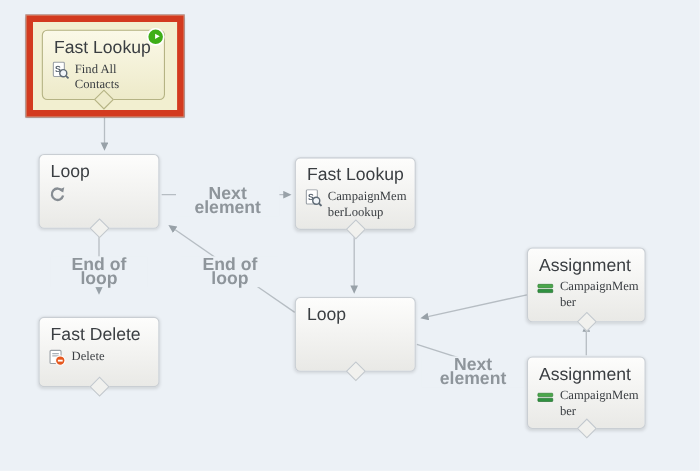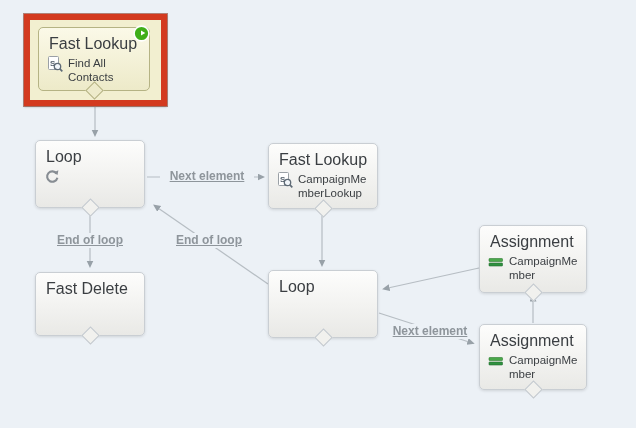--- a/index.html
+++ b/index.html
@@ -4,36 +4,36 @@
 <style>
   html,body{margin:0;padding:0;}
   body{font-family:"Liberation Sans","DejaVu Sans",sans-serif;}
   .canvas{
     position:relative;width:636px;height:428px;overflow:hidden;
     background:#ecf1f6;
   }
   .connectors{position:absolute;left:0;top:0;z-index:0;}
   .connector-label{
     position:absolute;z-index:1;text-align:center;
-    font-size:12px;font-weight:bold;color:#8e959b;
-    background:#ecf1f6;padding:1px 2px;line-height:13px;text-decoration:underline;
+    font-size:16px;font-weight:bold;color:#8e959b;
+    background:#ecf1f6;padding:1px 2px;line-height:13px;
   }
   .node{
     position:absolute;z-index:2;width:110px;box-sizing:border-box;
     background:linear-gradient(#fdfdfc,#e9e9e6);
     border:1px solid #c9ced3;border-radius:5px;
     box-shadow:0 1px 3px rgba(0,0,0,.12);
     padding:7px 2px 6px 8px;cursor:pointer;
   }
   .node .title{font-size:16px;color:#3a3e42;margin:0 0 3px 2px;}
   .node .body{display:flex;align-items:flex-start;}
   .node .icon{flex:0 0 16px;width:16px;height:16px;margin:0 5px 0 0;}
   .node .name{
     font-size:11.5px;color:#3a3e42;line-height:14px;width:79px;
-    overflow-wrap:anywhere;word-break:break-word;
+    overflow-wrap:anywhere;word-break:break-word;font-family:Liberation Serif, serif;
   }
   .diamond{
     position:absolute;left:50%;bottom:-7px;margin-left:-6px;z-index:3;
     width:11px;height:11px;background:#f1f1ee;border:1px solid #c2c8ce;
     transform:rotate(45deg);cursor:crosshair;
   }
   .selection-box{
     position:absolute;z-index:1;left:24px;top:14px;width:143px;height:92px;
     box-sizing:border-box;background:#f2efd0;border:6px solid #d33a1f;
     box-shadow:0 0 0 1px rgba(130,40,16,.55), 0 1px 2px rgba(0,0,0,.25);
@@ -134,22 +134,34 @@
           <text x="3" y="9.5" font-size="8" font-weight="bold" fill="#55606c">S</text>
           <circle cx="10.5" cy="10.5" r="3.2" fill="#f2f6fa" stroke="#5f6b76" stroke-width="1.3"></circle>
           <line x1="12.9" y1="12.9" x2="15.3" y2="15.3" stroke="#5f6b76" stroke-width="1.7"></line>
         </svg>
       </span>
       <span class="name">CampaignMemberLookup</span>
     </div>
     <div class="diamond"></div>
   </div>
 
-  <div class="node" style="left:35px;top:272px;height:64px;">
+  <div class="node" style="left:35px;top:288px;height:64px;">
     <div class="title">Fast Delete</div>
+    <div class="body">
+      <span class="icon">
+        <svg width="16" height="16" viewBox="0 0 16 16">
+          <rect x="1.5" y="1.5" width="10" height="12" rx="1" fill="#ffffff" stroke="#9aa0a6"></rect>
+          <line x1="3.5" y1="4.5" x2="9.5" y2="4.5" stroke="#aab2ba" stroke-width="1"></line>
+          <line x1="3.5" y1="6.5" x2="9.5" y2="6.5" stroke="#aab2ba" stroke-width="1"></line>
+          <circle cx="10.8" cy="10.8" r="4.3" fill="#e5571e" stroke="#ffffff" stroke-width="1"></circle>
+          <rect x="8.6" y="10" width="4.4" height="1.7" fill="#ffffff"></rect>
+        </svg>
+      </span>
+      <span class="name">Delete</span>
+    </div>
     <div class="diamond"></div>
   </div>
 
   <div class="node" style="left:268px;top:270px;height:68px;">
     <div class="title">Loop</div>
     <div class="diamond"></div>
   </div>
 
   <div class="node" style="left:479px;top:225px;width:108px;height:68px;">
     <div class="title">Assignment</div>

